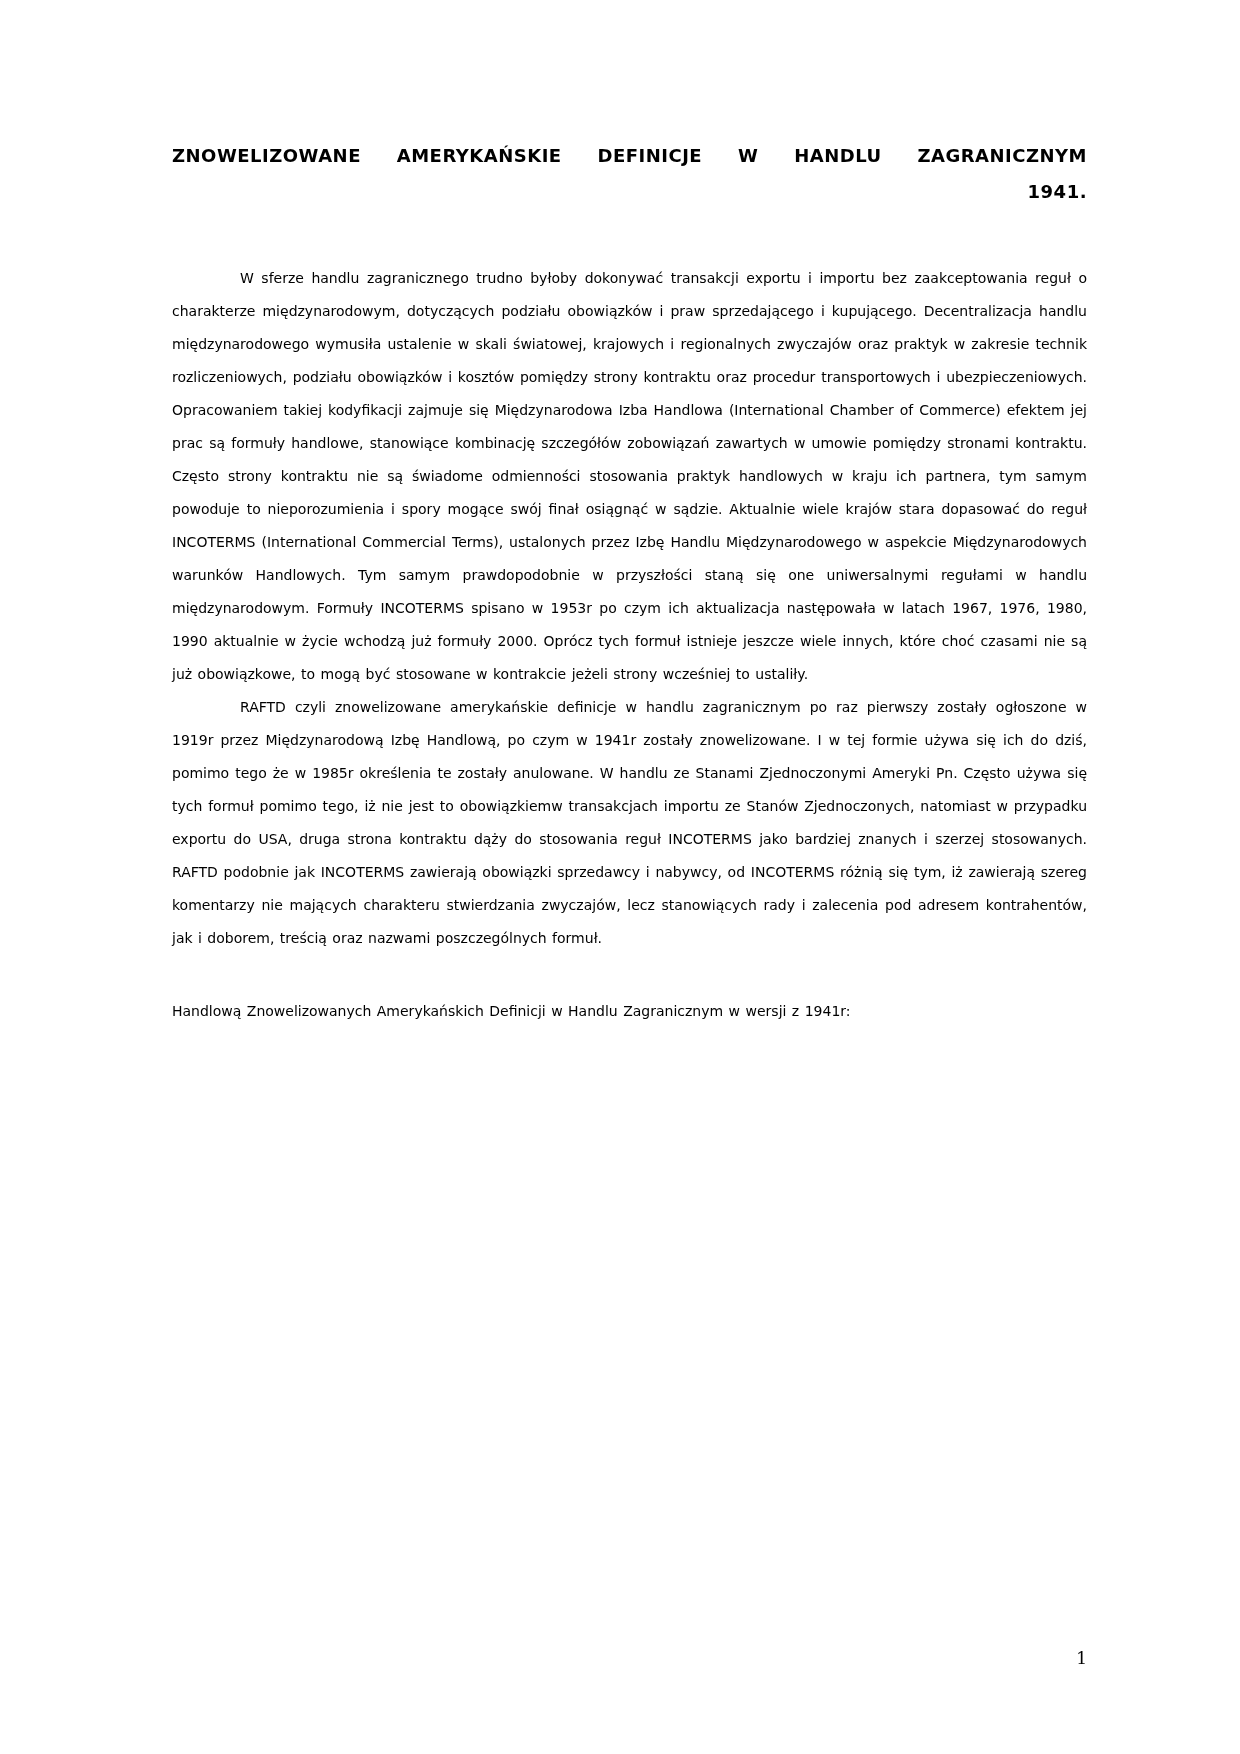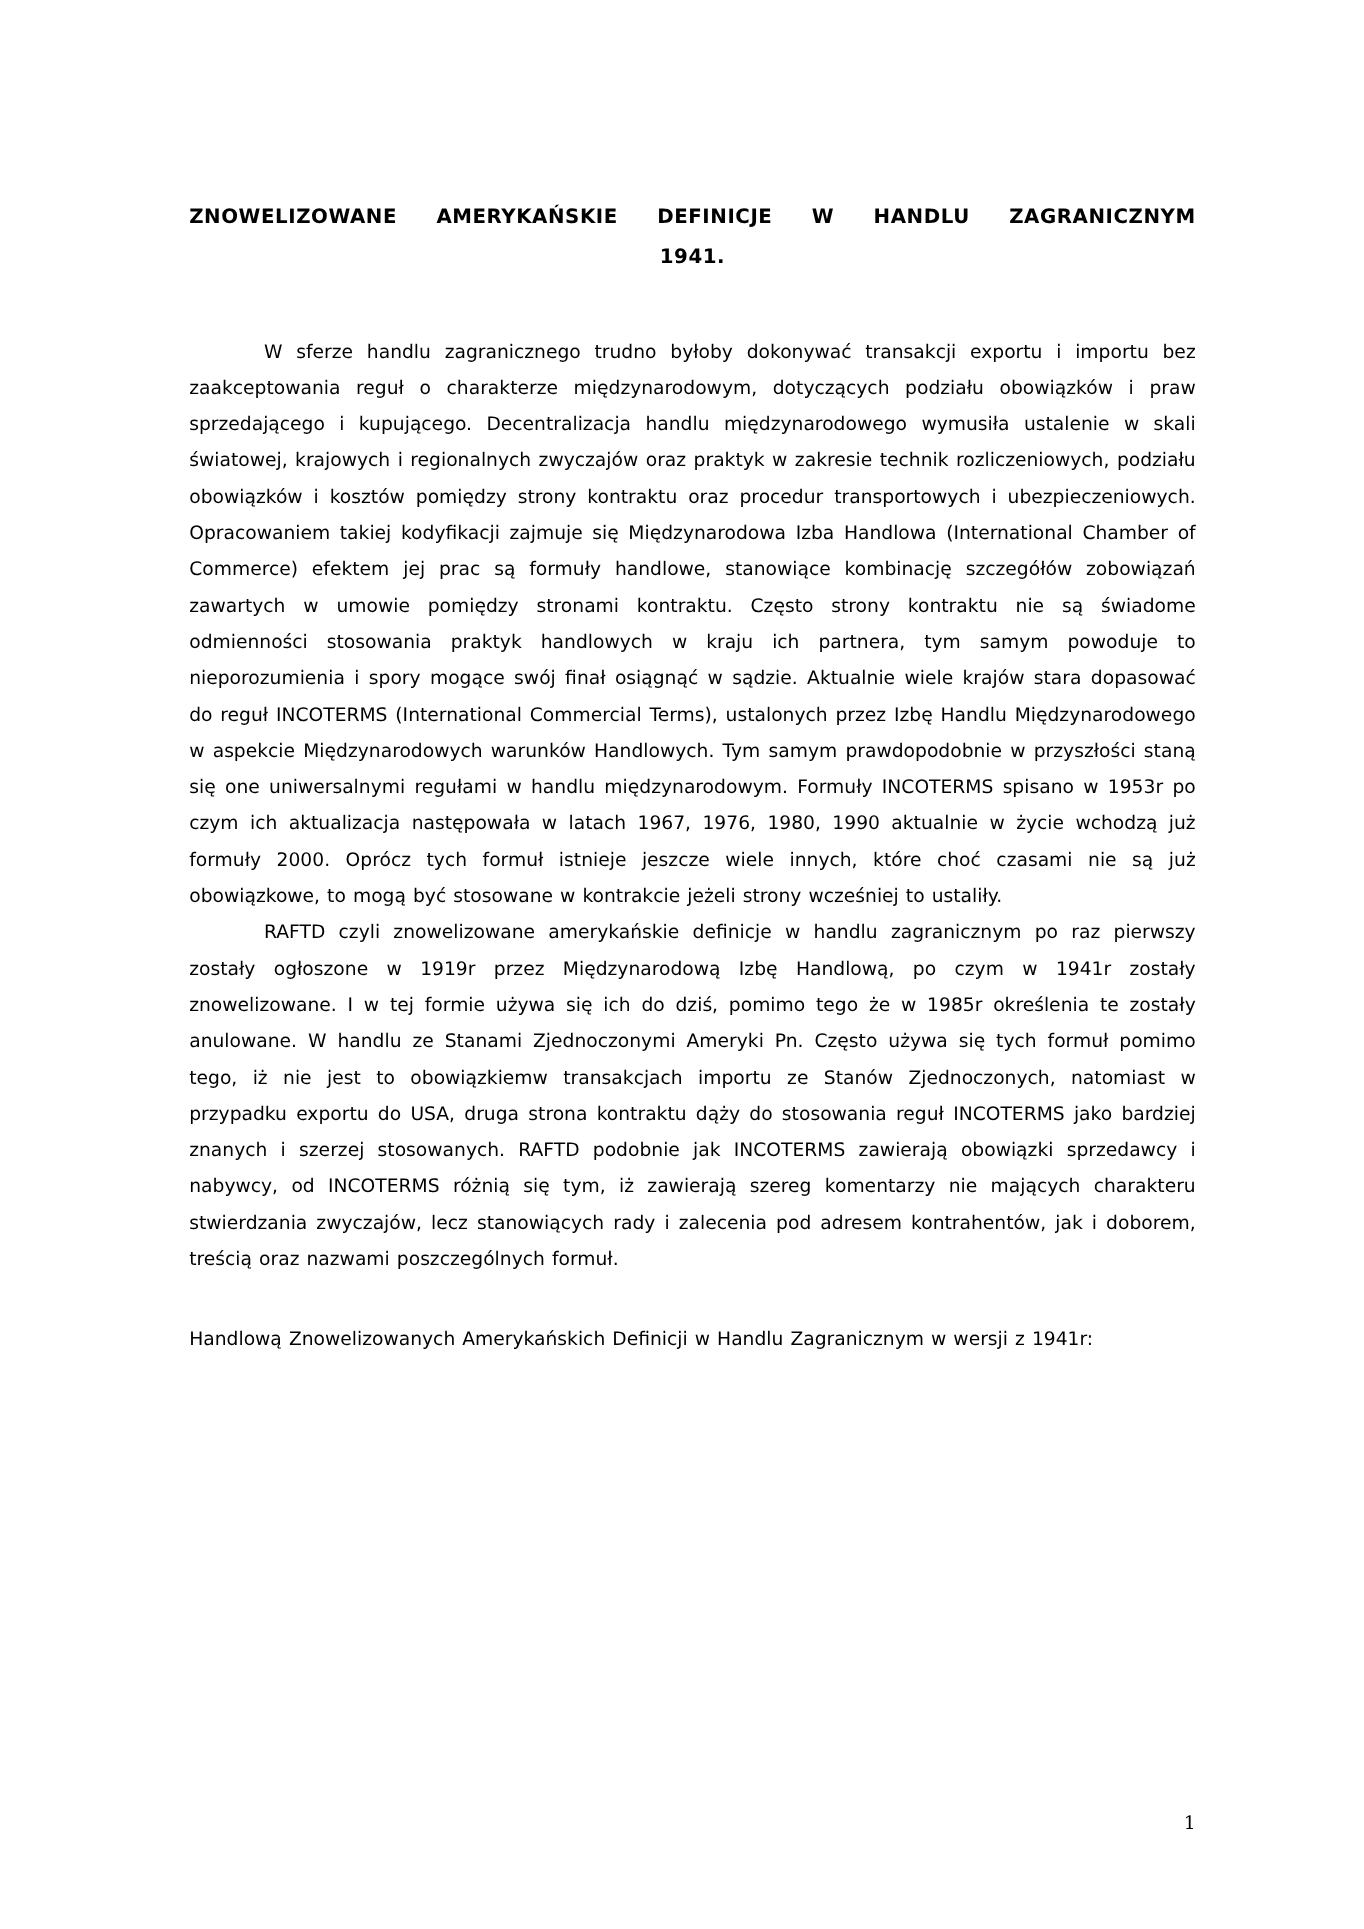--- a/index.html
+++ b/index.html
@@ -31,28 +31,27 @@
   .doc-title {
     font-weight: bold;
     font-size: 18px;
     line-height: 36px;
     letter-spacing: 0.5px;
     color: #000000;
   }
   .doc-title .t-line1 {
     text-align: justify;
     text-align-last: justify;
-    margin-top: 42px;
   }
   .doc-title .t-line2 {
-    text-align: center;
+    text-align: right;
   }
   .body-text p {
     margin: 0;
-    font-size: 17px;
+    font-size: 14px;
     line-height: 33px;
     text-align: justify;
     word-spacing: 1px;
     color: #000000;
   }
   p.indented {
     text-indent: 68px;
   }
   p.closing {
     margin-top: 40px;

